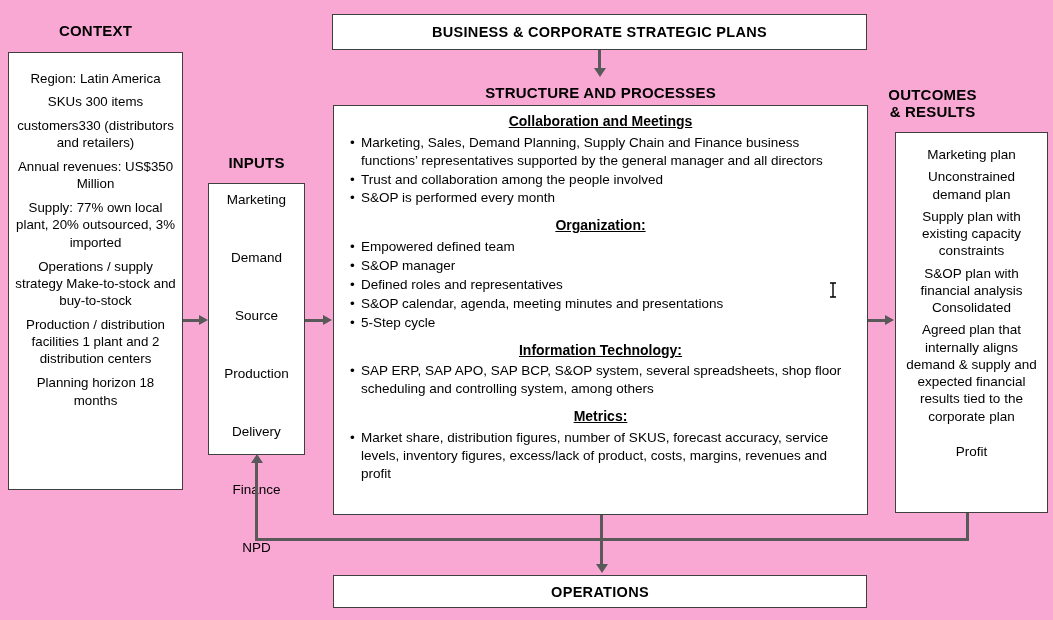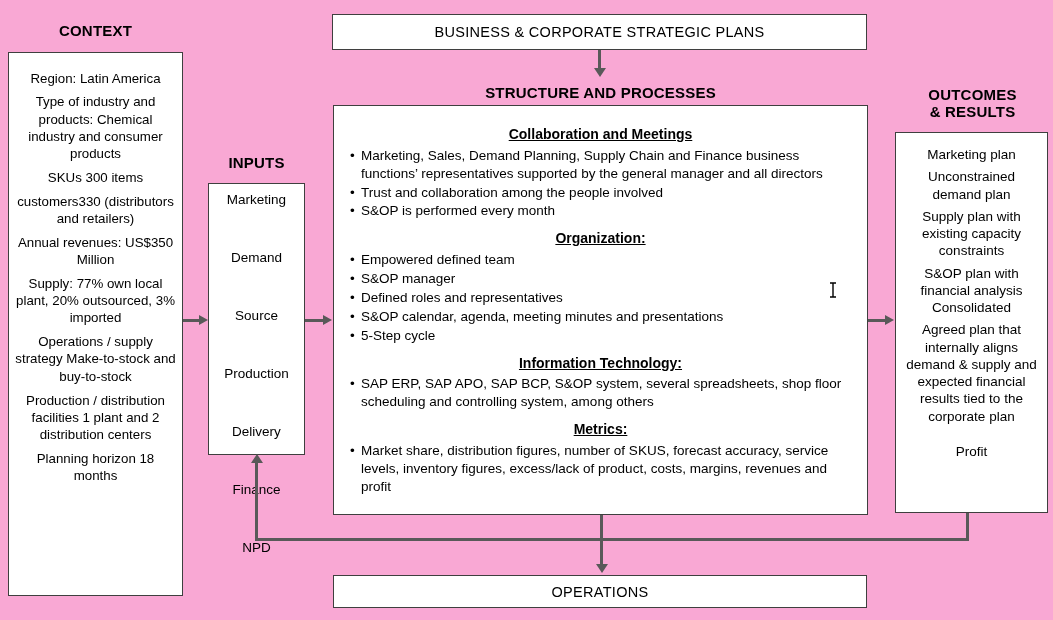--- a/index.html
+++ b/index.html
@@ -2,28 +2,28 @@
 <html><head>
 <meta charset="utf-8">
 <style>
   html,body{margin:0;padding:0;background:#ffffff;}
   #canvas{
     position:relative;width:1053px;height:620px;background:#f9a8d4;overflow:hidden;
     font-family:"Liberation Sans","DejaVu Sans",sans-serif;color:#000;
   }
   .box{position:absolute;border:1.5px solid #3f3f3f;background:#fff;box-sizing:border-box;}
   .hlabel{position:absolute;font-weight:bold;font-size:15px;text-align:center;letter-spacing:.2px;}
-  .titlebox{display:flex;align-items:center;justify-content:center;font-weight:normal;font-size:14.5px;letter-spacing:.3px;}
+  .titlebox{display:flex;align-items:center;justify-content:center;font-weight:bold;font-size:14.5px;letter-spacing:.3px;}
   
   #context-box{padding:10px 4px;text-align:center;font-size:13.3px;line-height:1.3;}
   #context-box .item{margin:6.5px 2px;}
   
   #inputs-box{display:flex;flex-direction:column;justify-content:space-around;text-align:center;font-size:13.5px;padding:8px 0;}
   
-  #structure-box{padding:17px 10px 4px 10px;font-size:13.5px;line-height:1.33;}
+  #structure-box{padding:4px 10px 4px 10px;font-size:13.5px;line-height:1.33;}
   .section-heading{font-weight:bold;text-decoration:underline;text-align:center;font-size:14px;margin:9px 0 3px 0;}
   .section:first-child .section-heading{margin-top:2px;}
   .bullet{display:flex;margin:0 0 1px 2px;}
   .bullet-marker{width:11px;flex:0 0 11px;text-align:left;margin-left:4px;}
   .bullet-text{flex:1;padding-right:4px;}
   
   #outcomes-box{padding:8px 4px;text-align:center;font-size:13.5px;line-height:1.28;}
   #outcomes-box .item{margin:5px 2px;}
   #outcomes-box .item:last-child{margin-top:18px;}
   #outcomes-label{white-space:pre-line;line-height:1.15;}
@@ -37,30 +37,29 @@
   #text-cursor{position:absolute;left:827px;top:281px;}
 </style>
 </head>
 <body>
 
 <div id="canvas">
 
   <div class="hlabel" style="left:8px;top:22px;width:175px;">CONTEXT</div>
   <div class="hlabel" style="left:208px;top:154px;width:97px;">INPUTS</div>
   <div class="hlabel" style="left:333px;top:84px;width:535px;">STRUCTURE AND PROCESSES</div>
-  <div class="hlabel" id="outcomes-label" style="left:896px;top:86px;width:153px;">OUTCOMES
+  <div class="hlabel" id="outcomes-label" style="left:856px;top:86px;width:153px;">OUTCOMES
 &amp; RESULTS</div>
 
   <div class="box titlebox" style="left:332px;top:14px;width:535px;height:36px;">
     <span>BUSINESS &amp; CORPORATE STRATEGIC PLANS</span>
   </div>
 
-  <div class="box" id="context-box" style="left:8px;top:52px;width:175px;height:544px;">
+  <div class="box" id="context-box" style="left:8px;top:52px;width:175px;height:438px;">
       <div class="item">Region: Latin America</div>
-      <div class="item">Type of industry and products: Chemical industry and consumer products</div>
       <div class="item">SKUs 300 items</div>
       <div class="item">customers330 (distributors and retailers)</div>
       <div class="item">Annual revenues: US$350 Million</div>
       <div class="item">Supply: 77% own local plant, 20% outsourced, 3% imported</div>
       <div class="item">Operations / supply strategy Make-to-stock and buy-to-stock</div>
       <div class="item">Production / distribution facilities 1 plant and 2 distribution centers</div>
       <div class="item">Planning horizon 18 months</div>
     </div>
 
   <div class="box" id="inputs-box" style="left:208px;top:183px;width:97px;height:272px;gap:43px;">

